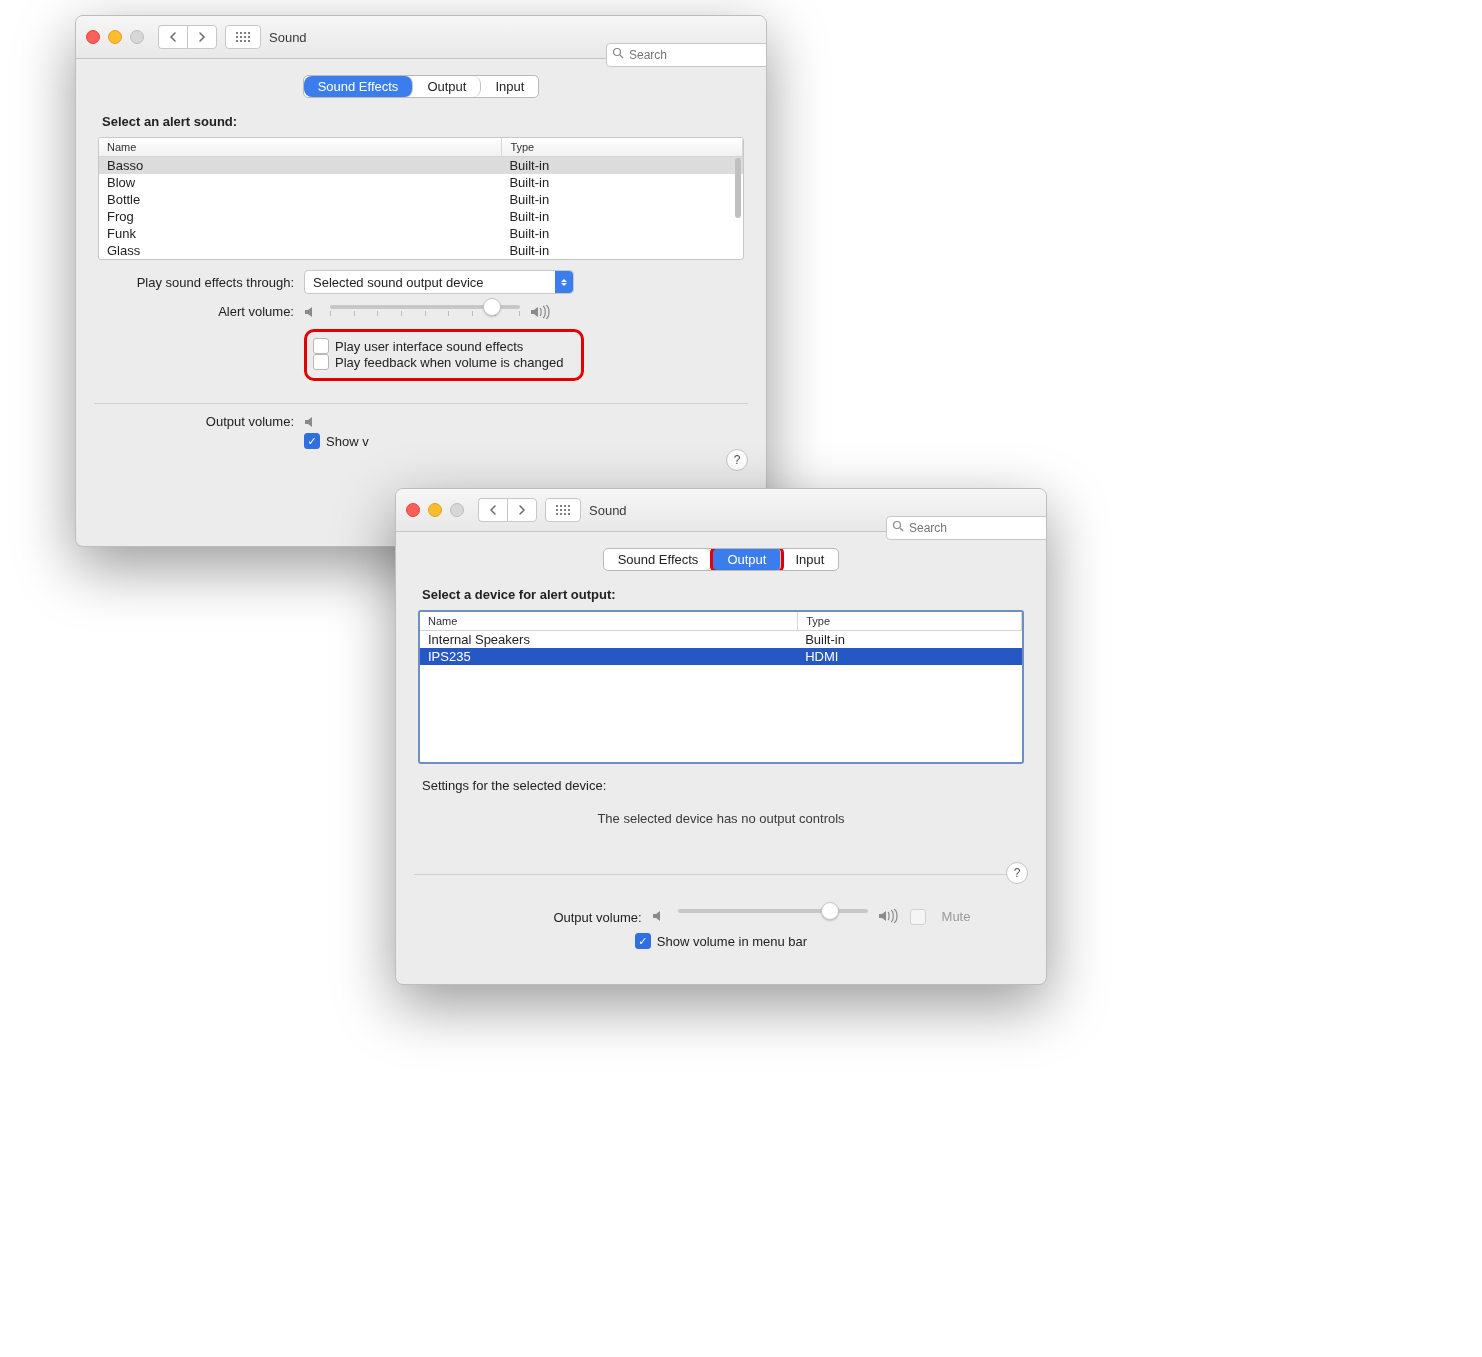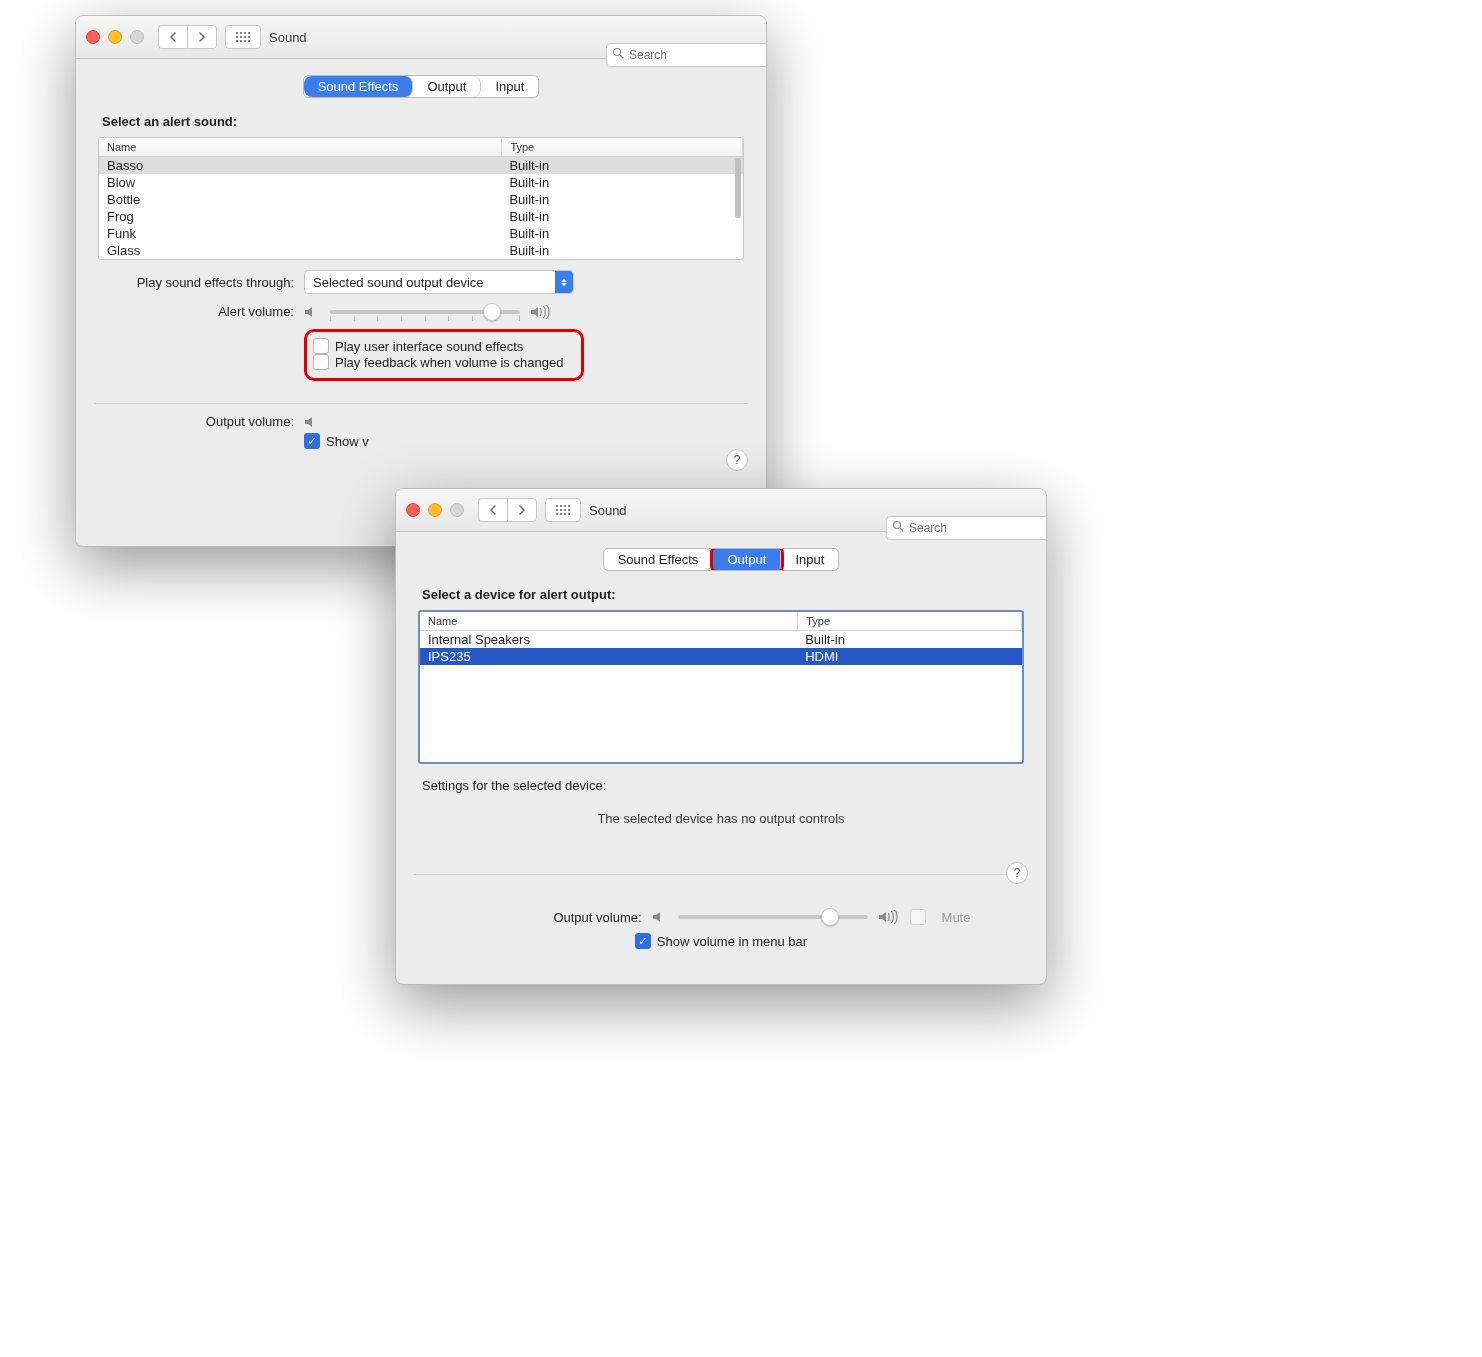--- a/index.html
+++ b/index.html
@@ -44,21 +44,21 @@
   .td.name{flex:0 0 60%;}
   .td.type{flex:1;}
   .tr.selgrey{background:#dcdcdc;}
   .vscroll{position:absolute;right:2px;top:20px;width:6px;height:60px;background:#c0c0c0;border-radius:3px;}
   .row{display:flex;align-items:center;margin-top:10px;}
   .row .rlabel{flex:0 0 200px;text-align:right;padding-right:10px;font-size:13px;color:#222;}
   .select{display:flex;align-items:center;background:#fff;border:1px solid #c7c7c7;border-radius:4px;height:22px;min-width:260px;padding:0 0 0 8px;font-size:13px;position:relative;}
   .select .selarrow{width:18px;height:22px;background:#3b7ded;border-radius:0 4px 4px 0;margin-left:auto;display:flex;flex-direction:column;align-items:center;justify-content:center;gap:1px;}
   .select .selarrow::before{content:"";border-left:3px solid transparent;border-right:3px solid transparent;border-bottom:3px solid #fff;}
   .select .selarrow::after{content:"";border-left:3px solid transparent;border-right:3px solid transparent;border-top:3px solid #fff;}
-  .slider{display:flex;align-items:center;gap:10px;}
+  .slider{display:flex;align-items:flex-start;gap:10px;}
   .slider .spkicon{color:#8a8a8a;}
   .track{position:relative;width:190px;height:4px;background:#c7c7c7;border-radius:2px;}
   .track .ticks{position:absolute;left:0;right:0;top:6px;display:flex;justify-content:space-between;}
   .track .ticks span{width:1px;height:5px;background:#bdbdbd;}
   .thumb{position:absolute;top:-7px;width:16px;height:16px;background:#fff;border:1px solid #c4c4c4;border-radius:50%;box-shadow:0 1px 2px rgba(0,0,0,0.2);transform:translateX(-50%);}
   .cb{width:14px;height:14px;border:1px solid #b6b6b6;border-radius:3px;background:#fff;display:inline-flex;align-items:center;justify-content:center;margin-right:6px;vertical-align:middle;}
   .cb.checked{background:#2f6fe0;border-color:#2f6fe0;}
   .cb.checked::after{content:"✓";color:#fff;font-size:11px;line-height:1;}
   .redbox{border:3px solid #e30000;border-radius:10px;padding:6px 18px 8px 6px;display:inline-block;}
   .helpbtn{width:20px;height:20px;border:1px solid #c4c4c4;border-radius:50%;background:#fff;display:flex;align-items:center;justify-content:center;font-size:12px;color:#555;position:absolute;}

